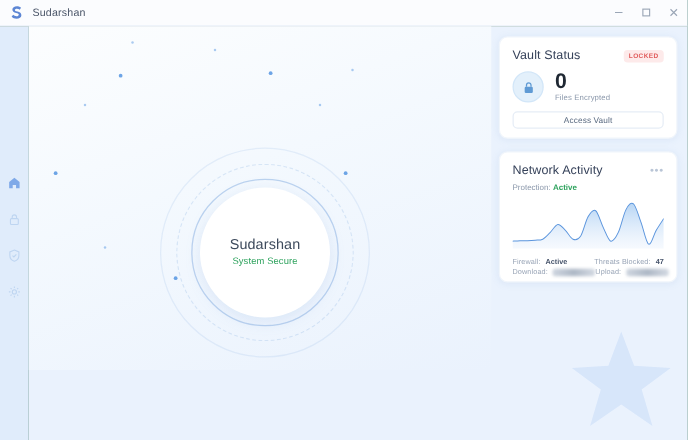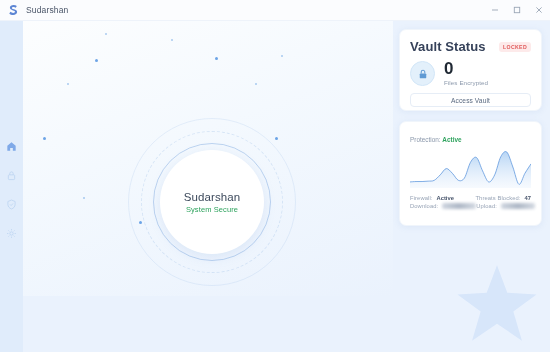--- a/index.html
+++ b/index.html
@@ -85,21 +85,21 @@
   
   .card{
     position:absolute; background:#ffffff; border-radius:7px;
     box-shadow:0 1px 6px rgba(125,160,210,.13);
     border:1px solid #f0f5fb;
   }
   #vault-card{ left:399px; top:29px; width:143px; height:82px; padding:9px 10px 8px; }
   #net-card  { left:399px; top:121px; width:143px; height:105px; padding:9px 10px 7px; }
 
   .card-head{ display:flex; align-items:center; }
-  .card-title{ font-size:13px; color:#36425a; font-weight:bold; letter-spacing:.1px; }
+  .card-title{ font-size:10px; color:#36425a; font-weight:normal; letter-spacing:.1px; }
   .badge{
     margin-left:auto; font-size:5.2px; font-weight:bold; letter-spacing:.35px;
     padding:2px 4px; border-radius:3px;
   }
   .dots-menu{ margin-left:auto; color:#b9c5d6; font-size:9px; line-height:5px; letter-spacing:.5px; }
 
   .vault-body{ display:flex; align-items:center; margin-top:7px; }
   .lock-badge{
     width:25px; height:25px; border-radius:50%;
     background:#e3f0fb; border:1px solid #d2e6f8;
@@ -237,20 +237,24 @@
         </div>
         <div class="vault-nums">
           <div class="vault-count">0</div>
           <div class="vault-label">Files Encrypted</div>
         </div>
       </div>
       <div class="ghost-btn">Access Vault</div>
     </div>
 
     <div class="card" id="net-card" style="left:376px;top:100px;">
+      <div class="card-head">
+        <div class="card-title">Network Activity</div>
+        <div class="dots-menu">•••</div>
+      </div>
 
       <div class="protection">
         <span>Protection:</span>
         <b style="color:#2fa35e">Active</b>
       </div>
 
       <svg class="chart" viewBox="0 0 200 62" preserveAspectRatio="none">
         <defs>
           <linearGradient id="areaFill" x1="0" y1="0" x2="0" y2="1">
             <stop offset="0%" stop-color="#a9cdf2" stop-opacity="0.85"></stop>

